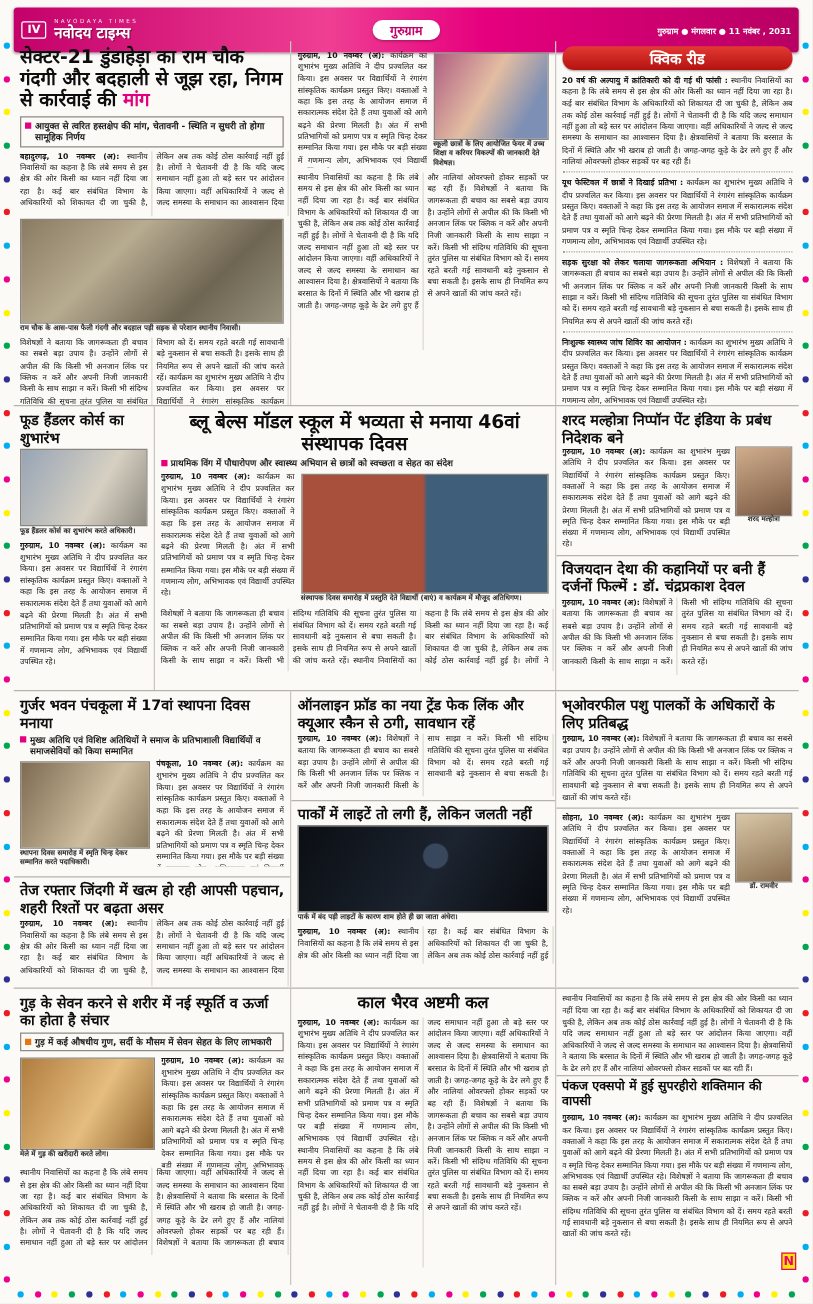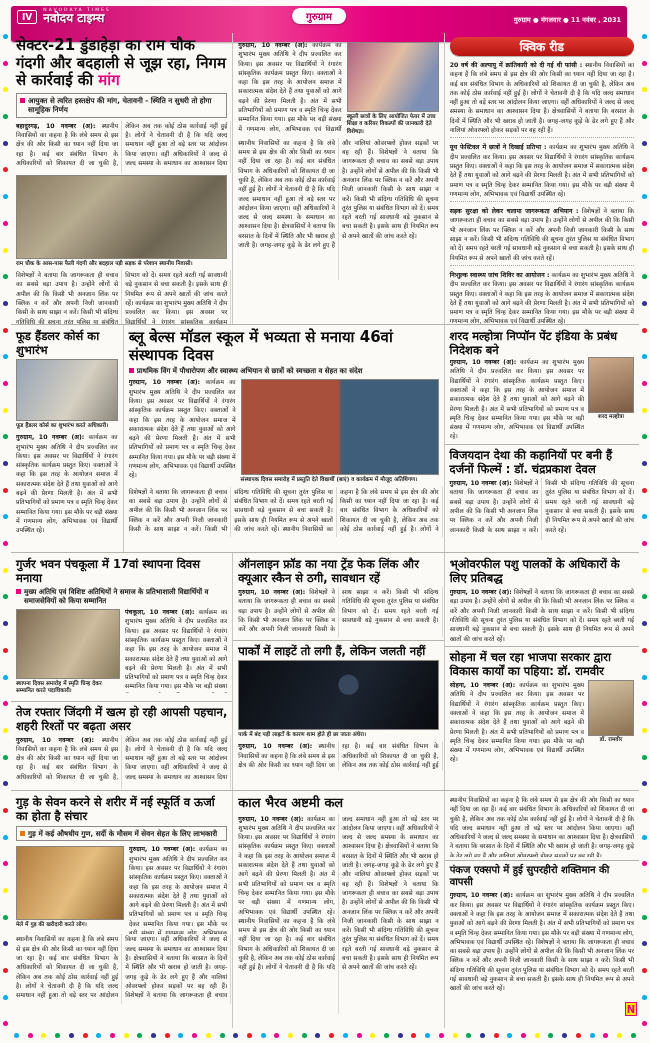--- a/index.html
+++ b/index.html
@@ -10,44 +10,44 @@
 
   
   .dotcol{position:absolute;top:34px;bottom:16px;width:9px;display:flex;flex-direction:column;
           justify-content:space-between;align-items:center}
   .dotcol.left{left:1px}.dotcol.right{right:1px}
   .dotrow{position:absolute;left:14px;right:14px;bottom:3px;height:9px;display:flex;
           justify-content:space-between;align-items:center}
   .dot{width:5px;height:5px;border-radius:50%;flex:none}
 
   
-  .masthead{position:absolute;left:11px;right:23px;top:6px;height:23px;border-radius:3px;
+  .masthead{position:absolute;left:11px;right:11px;top:6px;height:23px;border-radius:3px;
     background:linear-gradient(90deg,#c4006a,#ef3f93 40%,#e6007e 60%,#b80063);
-    display:flex;align-items:flex-end;color:#fff;padding:18px 6px;box-shadow:0 1px 2px rgba(0,0,0,.35)}
+    display:flex;align-items:center;color:#fff;padding:18px 6px;box-shadow:0 1px 2px rgba(0,0,0,.35)}
   .pageno{border:1px solid #fff;border-radius:2px;font-size:9px;font-weight:bold;padding:1px 4px;margin-right:6px}
   .brand-wrap{line-height:1}
   .brand-en{font-size:4.5px;letter-spacing:2px;opacity:.9}
   .brand-hi{font-size:12px;font-weight:bold;text-shadow:1px 1px 0 rgba(0,0,0,.35)}
   .city-badge{position:absolute;left:50%;transform:translateX(-50%);background:#fff;color:#c4006a;
     font-size:10px;font-weight:bold;padding:1px 14px;border-radius:8px;box-shadow:0 1px 2px rgba(0,0,0,.3)}
   .dateline{margin-left:auto;font-size:6.5px;font-weight:bold}
 
   
   .content{position:absolute;left:11px;right:11px;top:33px;bottom:15px;display:flex;flex-direction:column}
   .band{display:flex;border-bottom:1px solid #b7b3ac}
   .band:last-child{border-bottom:none}
   .c{padding:4px 5px;overflow:hidden;position:relative}
   .c + .c{border-left:1px solid #c9c6bf}
 
   
   .hXL{font-size:15px;font-weight:bold;line-height:1.18;color:#0d0d0d}
   .hL{font-size:13px;font-weight:bold;line-height:1.2;color:#0d0d0d}
   .hM{font-size:11.5px;font-weight:bold;line-height:1.22;color:#0d0d0d}
   .hS{font-size:10px;font-weight:bold;line-height:1.22;color:#0d0d0d}
-  .center{text-align:left}
+  .center{text-align:center}
   .accent{color:#e6007e}
   .t{font-size:6.2px;line-height:1.5;text-align:justify;color:#141414}
   .by{font-weight:bold}
   .cols2{column-count:2;column-gap:7px;column-rule:1px solid #ddd9d2}
   .cols3{column-count:3;column-gap:7px;column-rule:1px solid #ddd9d2}
   .sub{border:1px solid #8f8b84;padding:2px 3px;margin:3px 0;display:flex;gap:3px;
        font-size:7.2px;font-weight:bold;line-height:1.3;color:#1c1c1c;align-items:flex-start}
   .sub .sq{width:5px;height:5px;background:#e6007e;flex:none;margin-top:2px}
   .sub.orange .sq{background:#e87511}
   .bullet-line{display:flex;gap:3px;font-size:7px;font-weight:bold;color:#1c1c1c;margin:2px 0;align-items:flex-start}
@@ -349,21 +349,20 @@
         </article>
       </div>
 
       <div class="c" style="width:196px">
         <article>
           <h2 class="hM">भ्ओवरफील पशु पालकों के अधिकारों के लिए प्रतिबद्ध</h2>
           <p class="t" style="height:56px;overflow:hidden;margin-top:2px"><span class="by">गुरुग्राम, 10 नवम्बर (अ):</span> <span>विशेषज्ञों ने बताया कि जागरूकता ही बचाव का सबसे बड़ा उपाय है। उन्होंने लोगों से अपील की कि किसी भी अनजान लिंक पर क्लिक न करें और अपनी निजी जानकारी किसी के साथ साझा न करें। किसी भी संदिग्ध गतिविधि की सूचना तुरंत पुलिस या संबंधित विभाग को दें। समय रहते बरती गई सावधानी बड़े नुकसान से बचा सकती है। इसके साथ ही नियमित रूप से अपने खातों की जांच करते रहें।</span></p>
         </article>
         <div class="divider"></div>
         <article>
-          <h2 class="hM">सोहना में चल रहा भाजपा सरकार द्वारा विकास कार्यों का पहिया: डॉ. रामवीर</h2>
           <div style="height:96px;overflow:hidden;margin-top:2px">
             <div class="portrait">
               <div class="ph face2"></div>
               <p class="cap">डॉ. रामवीर</p>
             </div>
             <p class="t"><span class="by">सोहना, 10 नवम्बर (अ):</span> <span>कार्यक्रम का शुभारंभ मुख्य अतिथि ने दीप प्रज्वलित कर किया। इस अवसर पर विद्यार्थियों ने रंगारंग सांस्कृतिक कार्यक्रम प्रस्तुत किए। वक्ताओं ने कहा कि इस तरह के आयोजन समाज में सकारात्मक संदेश देते हैं तथा युवाओं को आगे बढ़ने की प्रेरणा मिलती है। अंत में सभी प्रतिभागियों को प्रमाण पत्र व स्मृति चिन्ह देकर सम्मानित किया गया। इस मौके पर बड़ी संख्या में गणमान्य लोग, अभिभावक एवं विद्यार्थी उपस्थित रहे।</span></p>
           </div>
         </article>
       </div>
     </section>

